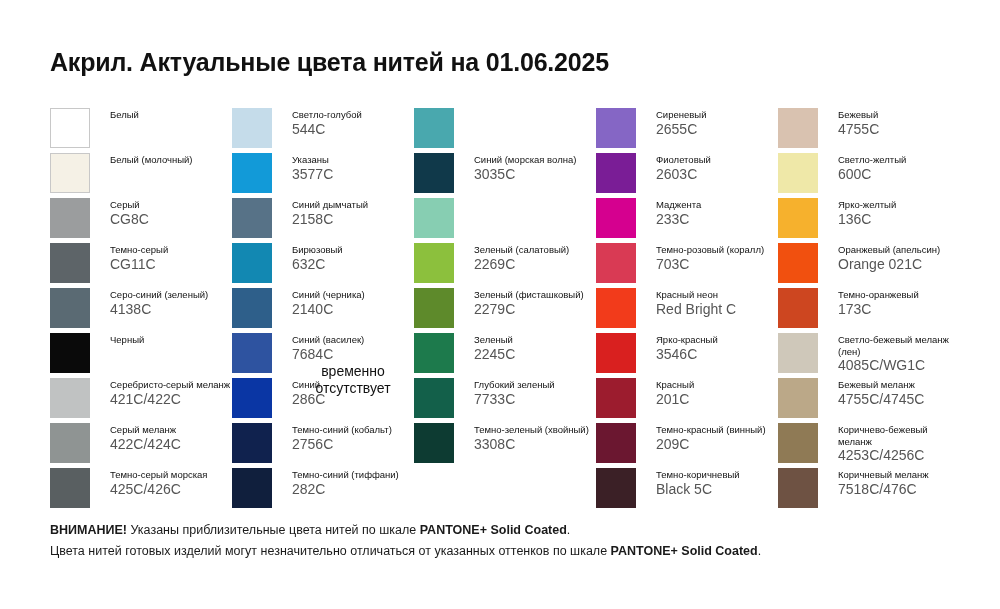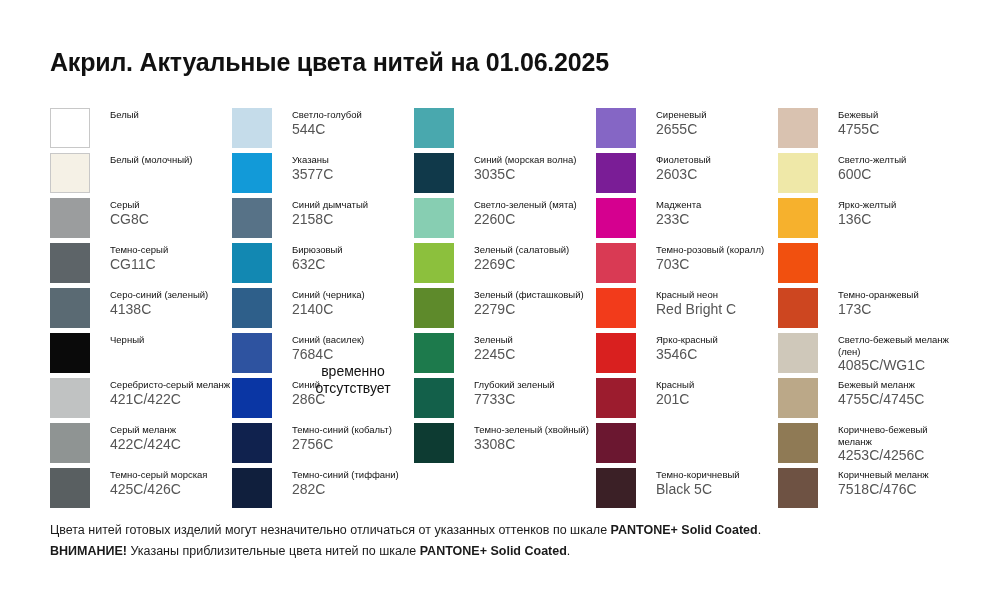--- a/index.html
+++ b/index.html
@@ -246,24 +246,20 @@
       </div>
       <div class="swatch-row">
         <div class="chip" style="background:#10394a"></div>
         <div class="labels">
           <div class="name">Синий (морская волна)</div>
           <div class="code">3035C</div>
         </div>
       </div>
       <div class="swatch-row">
         <div class="chip" style="background:#87ceb2"></div>
-        <div class="labels">
-          <div class="name">Светло-зеленый (мята)</div>
-          <div class="code">2260C</div>
-        </div>
       </div>
       <div class="swatch-row">
         <div class="chip" style="background:#8cc03d"></div>
         <div class="labels">
           <div class="name">Зеленый (салатовый)</div>
           <div class="code">2269C</div>
         </div>
       </div>
       <div class="swatch-row">
         <div class="chip" style="background:#5e8a2b"></div>
@@ -340,20 +336,24 @@
       </div>
       <div class="swatch-row">
         <div class="chip" style="background:#9c1c2e"></div>
         <div class="labels">
           <div class="name">Красный</div>
           <div class="code">201C</div>
         </div>
       </div>
       <div class="swatch-row">
         <div class="chip" style="background:#6b1730"></div>
+        <div class="labels">
+          <div class="name">Темно-красный (винный)</div>
+          <div class="code">209C</div>
+        </div>
       </div>
       <div class="swatch-row">
         <div class="chip" style="background:#3b2026"></div>
         <div class="labels">
           <div class="name">Темно-коричневый</div>
           <div class="code">Black 5C</div>
         </div>
       </div>
     </div>
 
@@ -374,20 +374,24 @@
       </div>
       <div class="swatch-row">
         <div class="chip" style="background:#f6b12d"></div>
         <div class="labels">
           <div class="name">Ярко-желтый</div>
           <div class="code">136C</div>
         </div>
       </div>
       <div class="swatch-row">
         <div class="chip" style="background:#f1500f"></div>
+        <div class="labels">
+          <div class="name">Оранжевый (апельсин)</div>
+          <div class="code">Orange 021C</div>
+        </div>
       </div>
       <div class="swatch-row">
         <div class="chip" style="background:#cd4620"></div>
         <div class="labels">
           <div class="name">Темно-оранжевый</div>
           <div class="code">173C</div>
         </div>
       </div>
       <div class="swatch-row">
         <div class="chip" style="background:#cfc8ba"></div>
@@ -418,20 +422,20 @@
         </div>
       </div>
     </div>
 
   </div>
 
   <div class="hr"></div>
 
   <div class="footer">
     <div class="line">
+      <b>ВНИМАНИЕ!</b><span> Указаны приблизительные цвета нитей по шкале </span><b>PANTONE+ Solid Coated</b><span>.</span>
+    </div>
+    <div class="line">
       <span>Цвета нитей готовых изделий могут незначительно отличаться от указанных оттенков по шкале </span><b>PANTONE+ Solid Coated</b><span>.</span>
     </div>
-    <div class="line">
-      <b>ВНИМАНИЕ!</b><span> Указаны приблизительные цвета нитей по шкале </span><b>PANTONE+ Solid Coated</b><span>.</span>
-    </div>
   </div>
 
 </div>
 
 </body></html>

